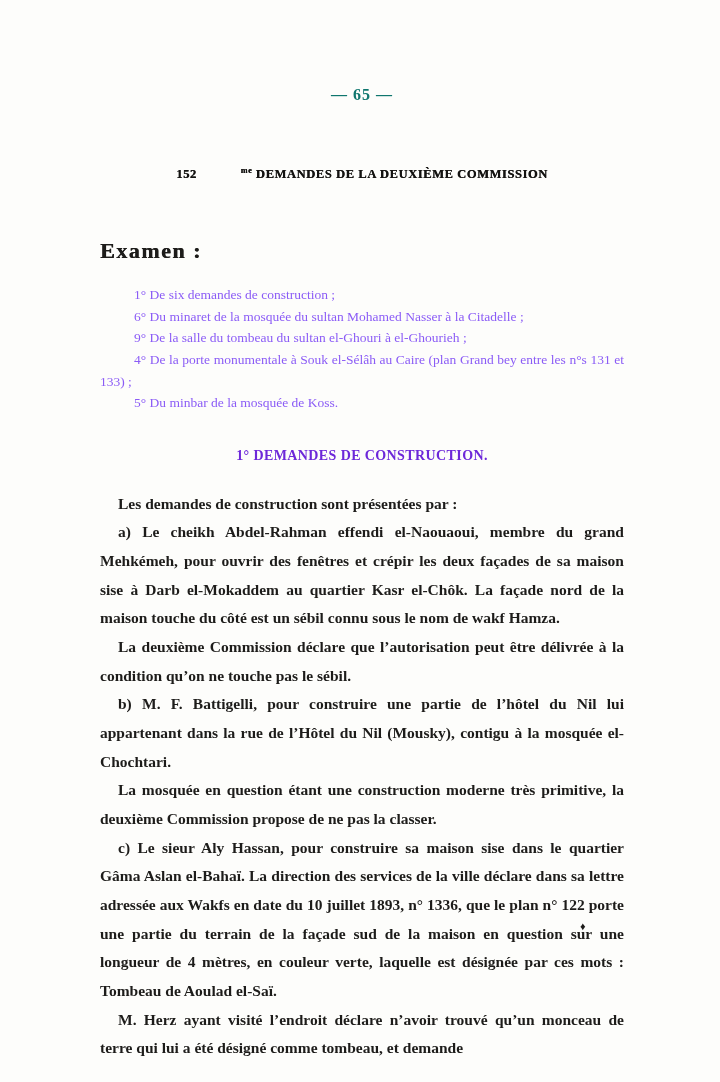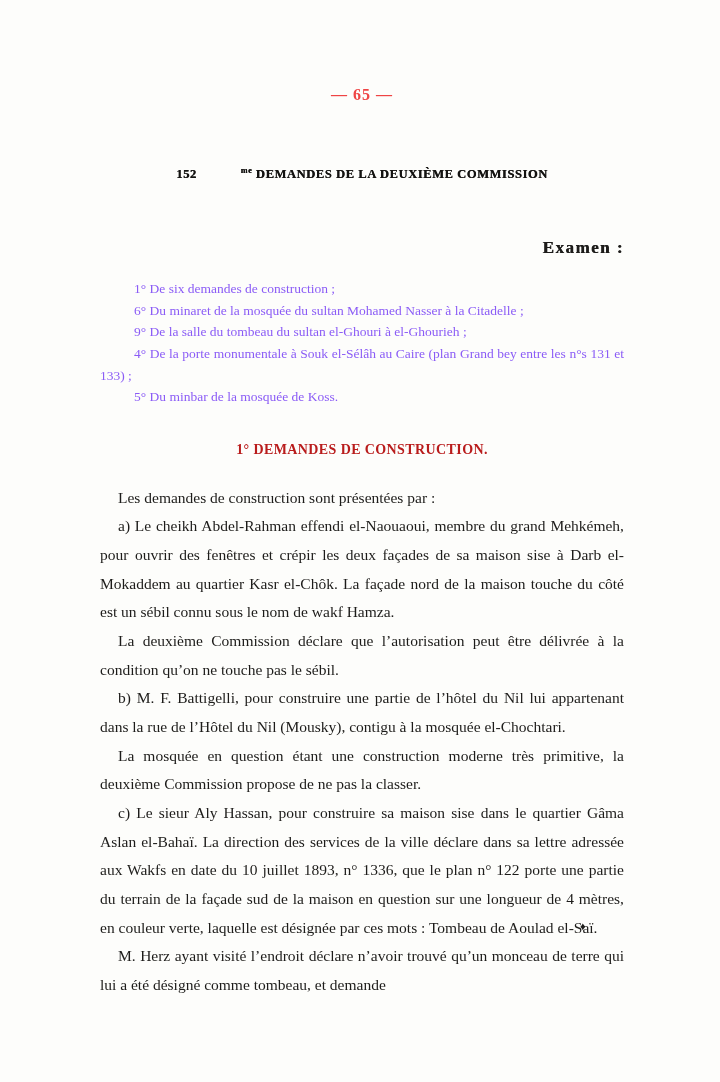--- a/index.html
+++ b/index.html
@@ -21,21 +21,21 @@
     position: absolute;
     left: 100px;
     right: 96px;
     top: 86px;
   }
   .page-number {
     text-align: center;
     font-size: 16px;
     letter-spacing: 1px;
     font-weight: 700;
-    color: #ef4444;
+    color: #0f766e;
   }
   .title-block {
     margin-top: 62px;
     text-align: center;
   }
   .report-title {
     font-size: 12.5px;
     font-weight: 700;
     letter-spacing: 0.6px;
     color: #141311;
@@ -46,50 +46,51 @@
     padding-left: 44px;
   }
   .report-subtitle {
     margin-top: 5px;
     font-style: italic;
     font-size: 11.5px;
     color: #33312d;
   }
   .examen-heading {
     margin-top: 56px;
-    text-align: right;
+    text-align: left;
     font-weight: 700;
-    font-size: 17px;
+    font-size: 22px;
     letter-spacing: 1.5px;
     text-shadow: 0.4px 0 0 #1d1c1a;
   }
   .examen-list {
     margin-top: 20px;
     font-size: 13.5px;
     line-height: 1.6;
     color: #8b5cf6;
   }
   .examen-item {
     text-indent: 34px;
     text-align: justify;
   }
   .section-heading {
     margin-top: 34px;
     text-align: center;
     font-size: 14px;
     font-weight: 700;
     letter-spacing: 0.4px;
-    color: #b91c1c;
+    color: #6d28d9;
   }
   .body-text {
     margin-top: 26px;
     font-size: 15.5px;
     line-height: 1.85;
     text-align: justify;
     color: #1d1c1a;
+    font-weight: bold;
   }
   .paragraph {
     margin: 0;
     text-indent: 18px;
   }
   .printer-mark {
     position: absolute;
     left: 580px;
     top: 920px;
     font-size: 11px;

